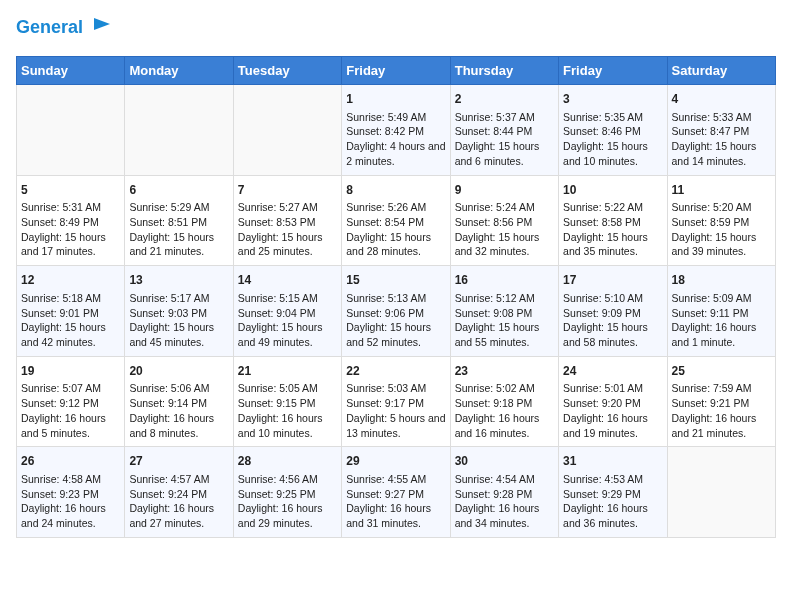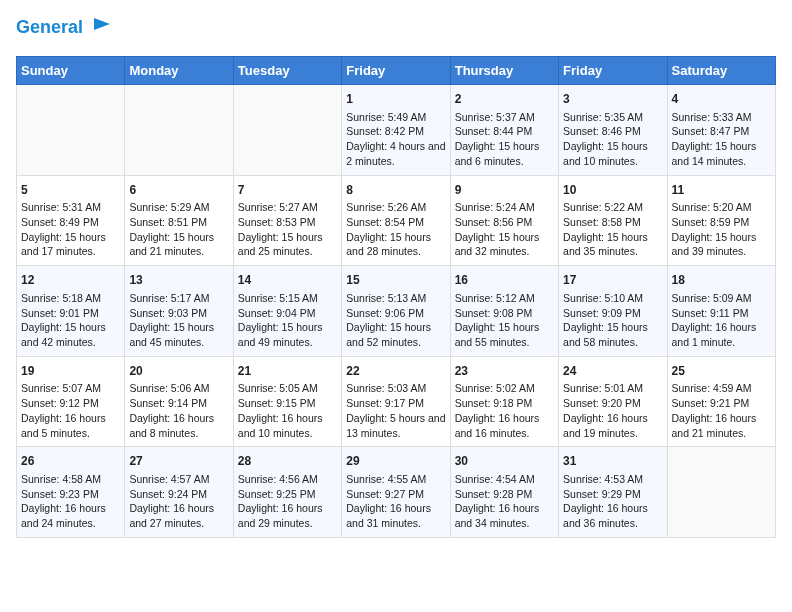--- a/index.html
+++ b/index.html
@@ -150,21 +150,21 @@
         <td><span class="day-num">17</span><span>Sunrise: 5:10 AM</span><br><span>Sunset: 9:09 PM</span><br><span>Daylight: 15 hours and 58 minutes.</span></td>
         <td><span class="day-num">18</span><span>Sunrise: 5:09 AM</span><br><span>Sunset: 9:11 PM</span><br><span>Daylight: 16 hours and 1 minute.</span></td>
       </tr>
       <tr>
         <td><span class="day-num">19</span><span>Sunrise: 5:07 AM</span><br><span>Sunset: 9:12 PM</span><br><span>Daylight: 16 hours and 5 minutes.</span></td>
         <td><span class="day-num">20</span><span>Sunrise: 5:06 AM</span><br><span>Sunset: 9:14 PM</span><br><span>Daylight: 16 hours and 8 minutes.</span></td>
         <td><span class="day-num">21</span><span>Sunrise: 5:05 AM</span><br><span>Sunset: 9:15 PM</span><br><span>Daylight: 16 hours and 10 minutes.</span></td>
         <td><span class="day-num">22</span><span>Sunrise: 5:03 AM</span><br><span>Sunset: 9:17 PM</span><br><span>Daylight: 5 hours and 13 minutes.</span></td>
         <td><span class="day-num">23</span><span>Sunrise: 5:02 AM</span><br><span>Sunset: 9:18 PM</span><br><span>Daylight: 16 hours and 16 minutes.</span></td>
         <td><span class="day-num">24</span><span>Sunrise: 5:01 AM</span><br><span>Sunset: 9:20 PM</span><br><span>Daylight: 16 hours and 19 minutes.</span></td>
-        <td><span class="day-num">25</span><span>Sunrise: 4:59 AM</span><br><span>Sunset: 9:21 PM</span><br><span>Daylight: 16 hours and 21 minutes.</span></td>
+        <td><span class="day-num">25</span><span>Sunrise: 7:59 AM</span><br><span>Sunset: 9:21 PM</span><br><span>Daylight: 16 hours and 21 minutes.</span></td>
       </tr>
       <tr>
         <td><span class="day-num">26</span><span>Sunrise: 4:58 AM</span><br><span>Sunset: 9:23 PM</span><br><span>Daylight: 16 hours and 24 minutes.</span></td>
         <td><span class="day-num">27</span><span>Sunrise: 4:57 AM</span><br><span>Sunset: 9:24 PM</span><br><span>Daylight: 16 hours and 27 minutes.</span></td>
         <td><span class="day-num">28</span><span>Sunrise: 4:56 AM</span><br><span>Sunset: 9:25 PM</span><br><span>Daylight: 16 hours and 29 minutes.</span></td>
         <td><span class="day-num">29</span><span>Sunrise: 4:55 AM</span><br><span>Sunset: 9:27 PM</span><br><span>Daylight: 16 hours and 31 minutes.</span></td>
         <td><span class="day-num">30</span><span>Sunrise: 4:54 AM</span><br><span>Sunset: 9:28 PM</span><br><span>Daylight: 16 hours and 34 minutes.</span></td>
         <td><span class="day-num">31</span><span>Sunrise: 4:53 AM</span><br><span>Sunset: 9:29 PM</span><br><span>Daylight: 16 hours and 36 minutes.</span></td>
         <td class="empty-cell"></td>
       </tr>

